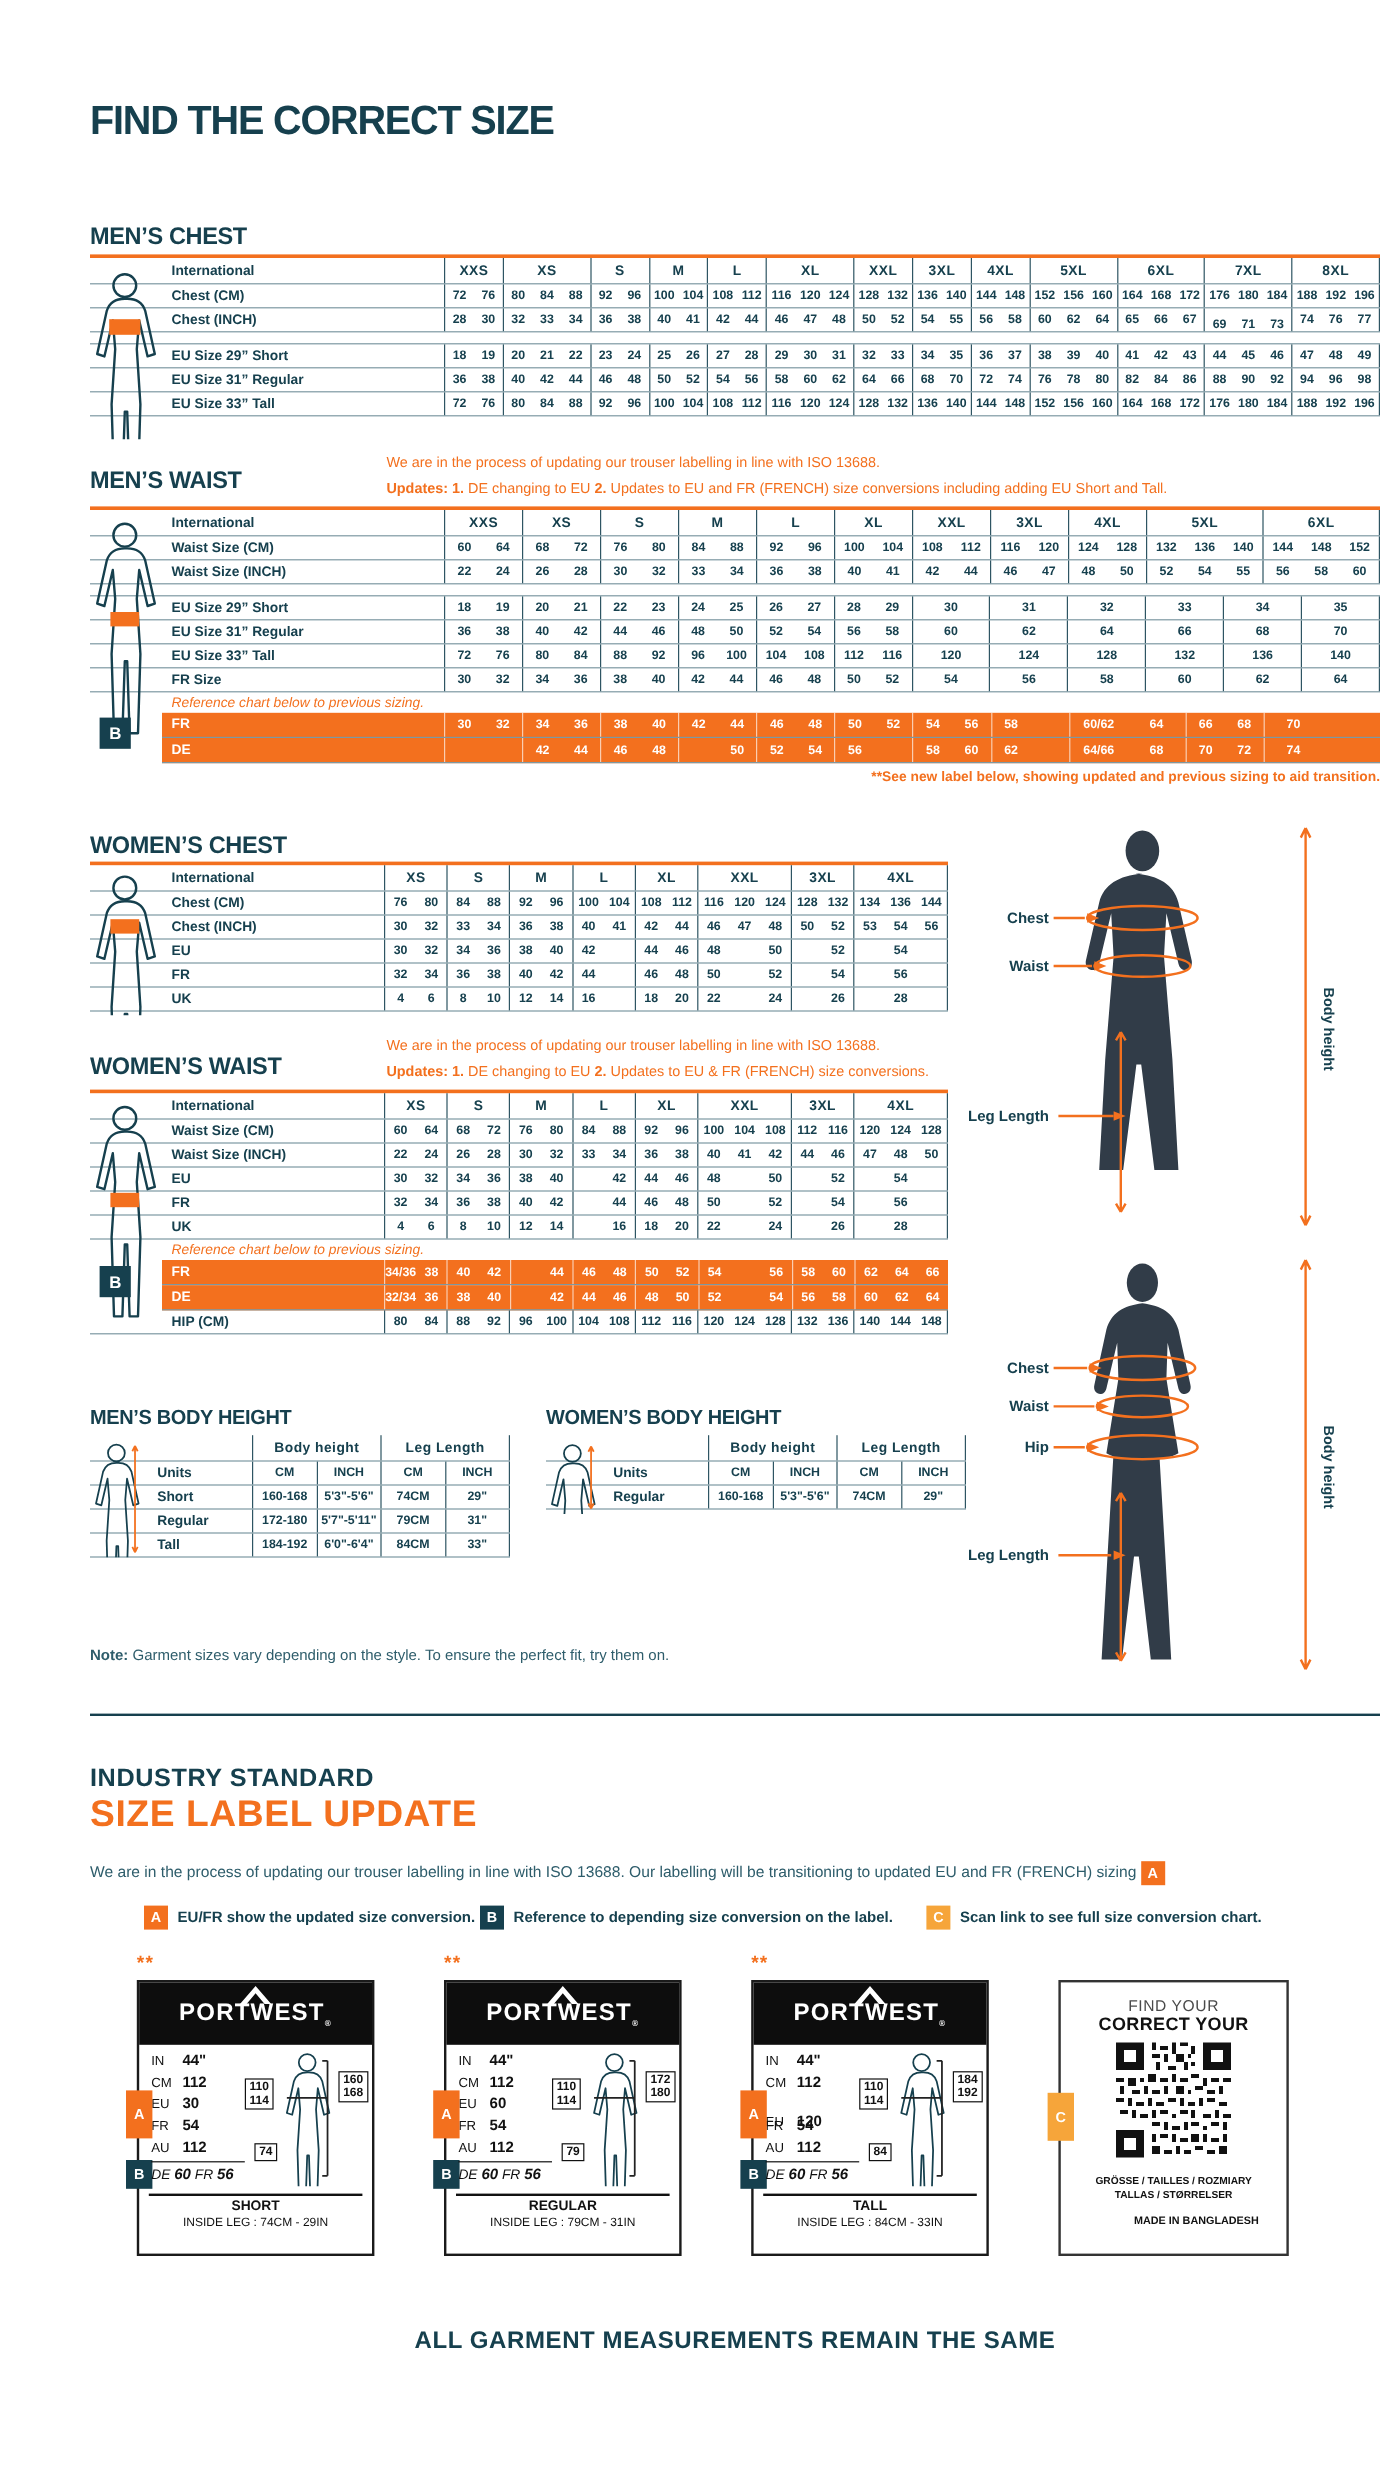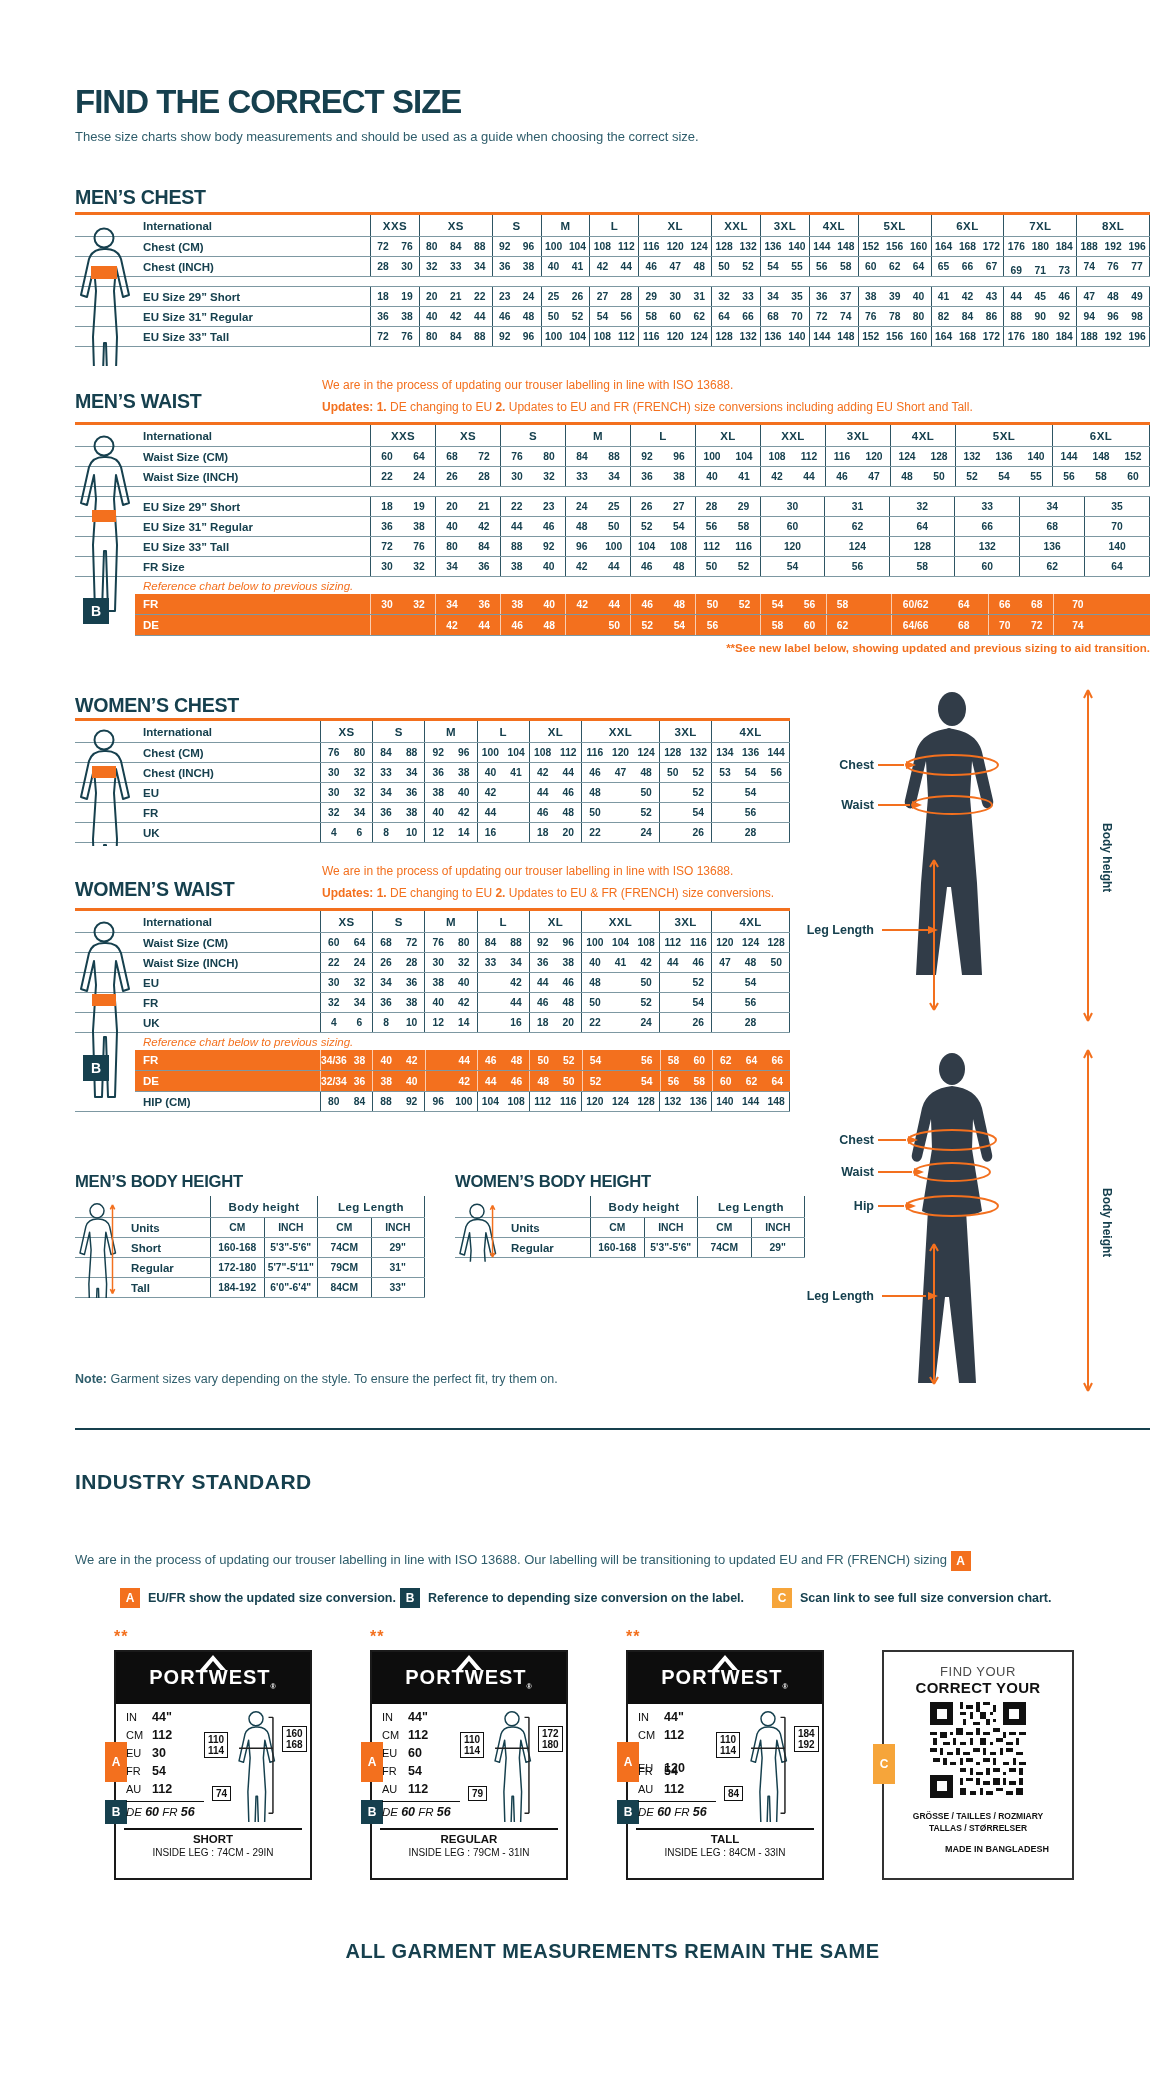--- a/index.html
+++ b/index.html
@@ -77,21 +77,20 @@
     <defs>
       <symbol id="person" viewBox="0 0 54 210" preserveAspectRatio="xMidYMin slice">
         <circle cx="27" cy="12" r="9.5" fill="none" stroke="#16404e" stroke-width="2"></circle>
         <path d="M27 23c-8 0-13 4-15 10l-8 36 6 2 7-30 2 24-3 46 2 66h7l2-60h2l2 60h7l2-66-3-46 2-24 7 30 6-2-8-36c-2-6-7-10-15-10z" fill="none" stroke="#16404e" stroke-width="2" stroke-linejoin="round"></path>
       </symbol>
     </defs>
   </svg>
 
   <h1 class="abs title" style="left:75px;top:82px;">FIND THE CORRECT SIZE</h1>
   <div class="abs sub" style="left:75px;top:128px;width:900px;">
-    <div>These size charts show body measurements and should be used as a guide when choosing the correct size.</div>
   </div>
 
   <div class="abs sec-title" style="left:75px;top:186px;">MEN’S CHEST</div>
   <div class="sizetable" id="t-mens-chest" style="left:75px;top:212px;width:1075px;">
     <svg class="ticon" style="top:14px;" width="54" height="140">
       <use href="#person"></use>
         <rect x="14" y="40" width="26" height="13" fill="#f3701e"></rect>
     </svg>
   <div class="obar"></div>
       <div class="t-row t-head" style="height: 22px;">
@@ -1673,20 +1672,21 @@
     <div class="vlabel" style="left:332px;top:140px;">Body height</div>
   </div>
 
   <div class="abs note-line" style="left:75px;top:1372px;">
     <b>Note:</b><span> Garment sizes vary depending on the style. To ensure the perfect fit, try them on.</span>
   </div>
 
   <div class="abs divider" style="left:75px;top:1428px;width:1075px;"></div>
 
   <div class="abs ind1" style="left:75px;top:1470px;">INDUSTRY STANDARD</div>
+  <div class="abs ind2" style="left:75px;top:1494px;">SIZE LABEL UPDATE</div>
   <div class="abs ipara" style="left:75px;top:1551px;width:1040px;">
     <span>We are in the process of updating our trouser labelling in line with ISO 13688. Our labelling will be transitioning to updated EU and FR (FRENCH) sizing </span><span class="badge bg-a">A</span>
   </div>
   <div class="abs" id="legend" style="left:75px;top:1588px;width:1075px;height:26px;">
       <div class="legend-item" style="left: 45px; top: 0px;">
         <span class="badge bg-a">A</span>
         <span class="txt">EU/FR show the updated size conversion.</span>
       </div>
       <div class="legend-item" style="left: 325px; top: 0px;">
         <span class="badge bg-b">B</span>

